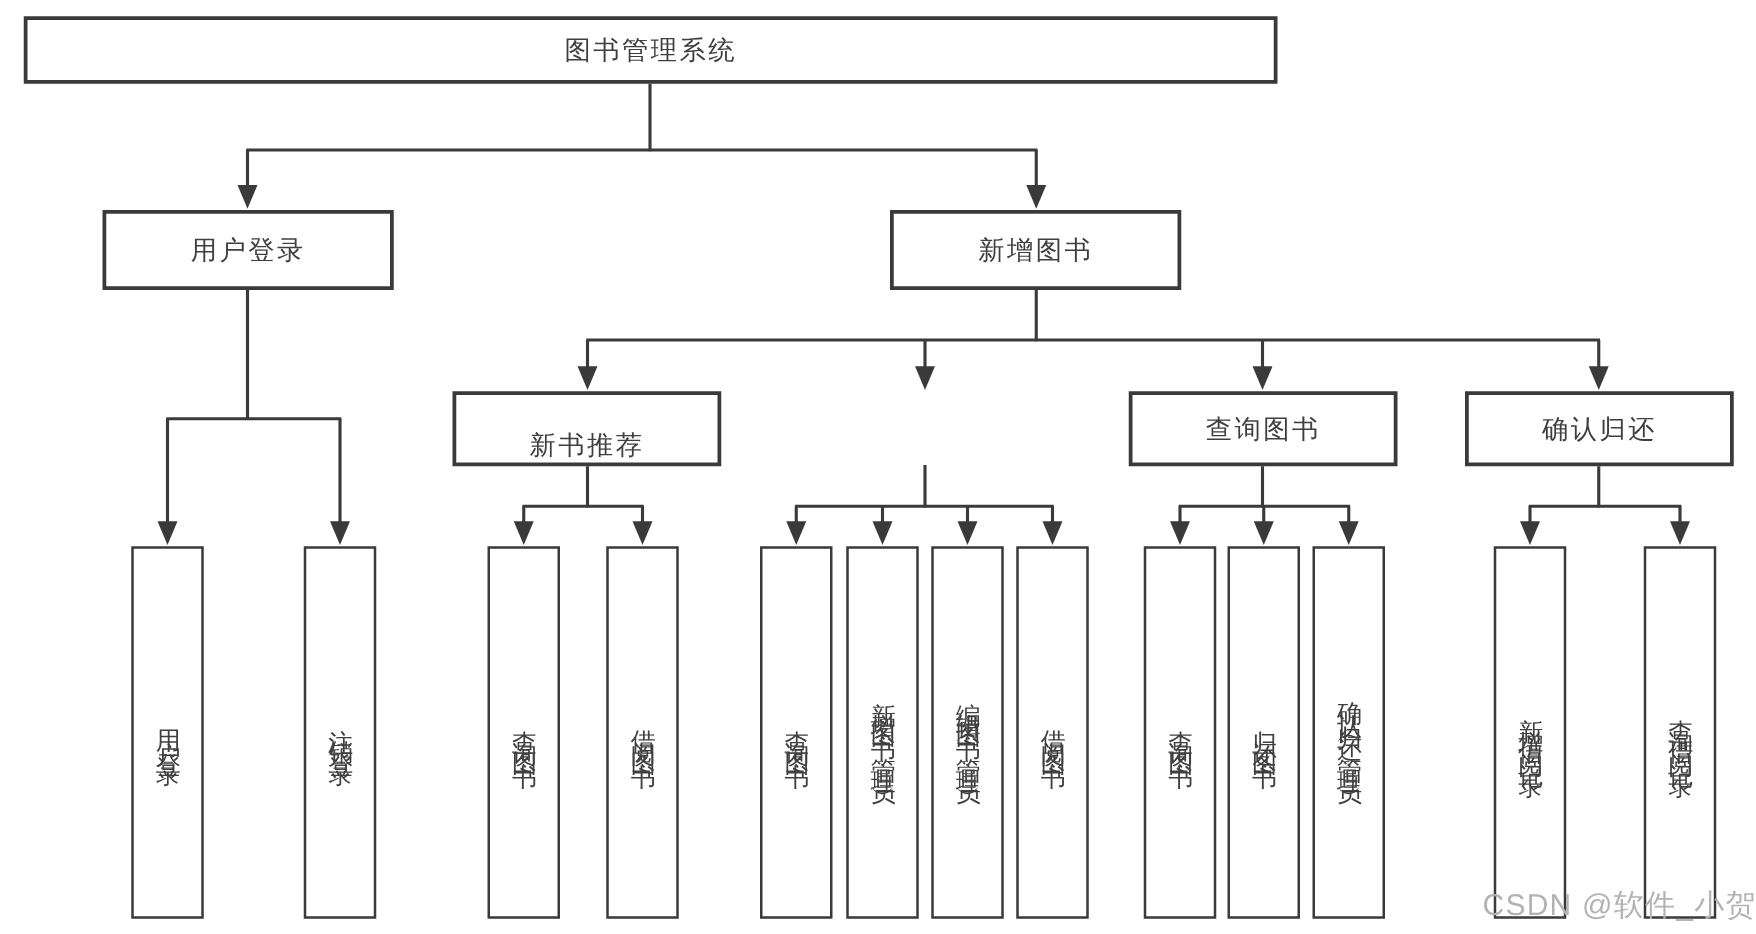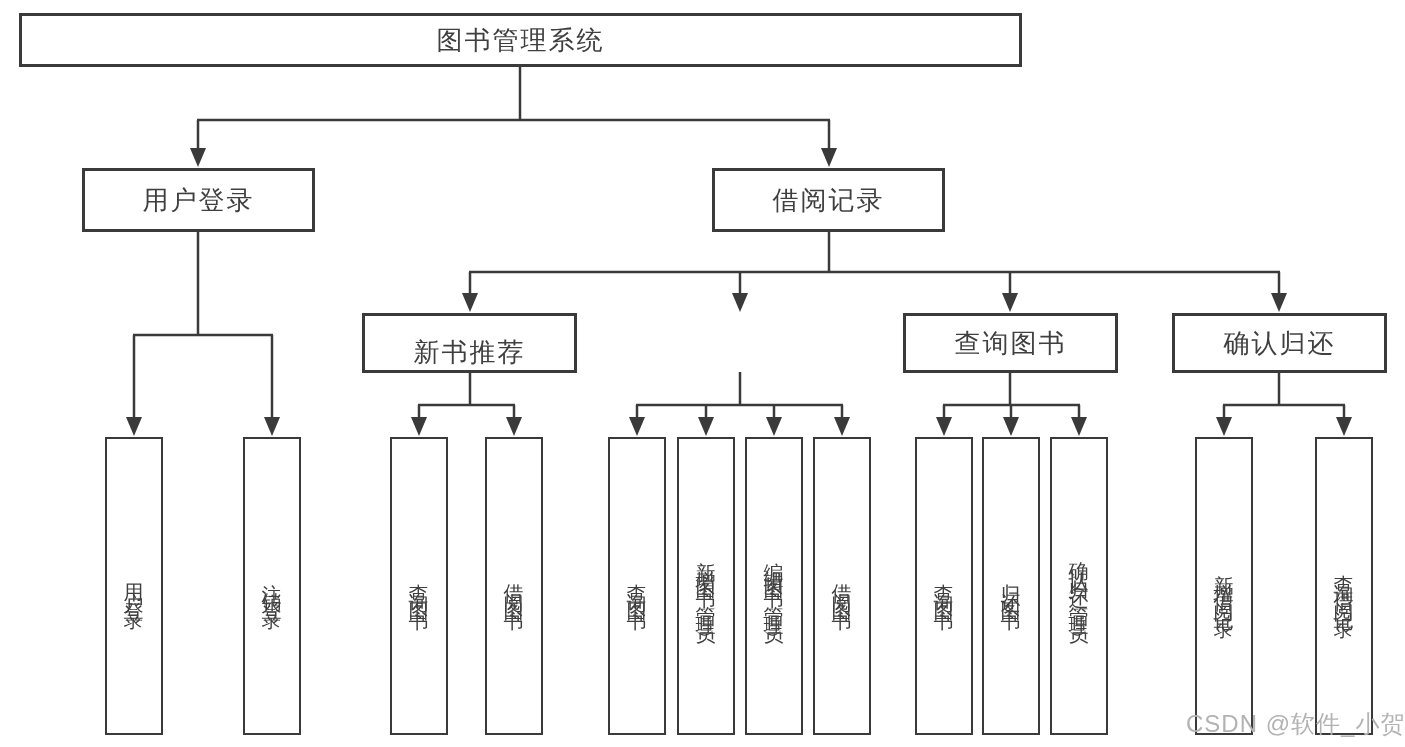--- a/index.html
+++ b/index.html
@@ -24,21 +24,21 @@
     box-sizing:border-box;
     background:#fff;
     display:flex;
     align-items:center;
     justify-content:center;
     color:var(--text);
     z-index:2;
   }
   .node.h{
     border:3px solid var(--line);
-    font-size:26px;
+    font-size:21px;
     letter-spacing:2px;
     white-space:nowrap;
   }
   .node.v{
     border:2px solid var(--line);
     font-size:20px;
   }
   .node.v span{
     writing-mode:vertical-rl;
     text-orientation:mixed;
@@ -123,21 +123,21 @@
   </svg>
 
   <div class="node h" style="left:19px;top:13px;width:1003px;height:54px;">
     <span>图书管理系统</span>
   </div>
 
   <div class="node h" style="left:82px;top:168px;width:233px;height:64px;">
     <span>用户登录</span>
   </div>
   <div class="node h" style="left:712px;top:168px;width:233px;height:64px;">
-    <span>借阅记录</span>
+    <span>新增图书</span>
   </div>
 
   <div class="node h" style="left:362px;top:313px;width:215px;height:60px;align-items:flex-end;">
     <span>新书推荐</span>
   </div>
   <div class="node h" style="left:903px;top:313px;width:215px;height:60px;">
     <span>查询图书</span>
   </div>
   <div class="node h" style="left:1172px;top:313px;width:215px;height:60px;">
     <span>确认归还</span>

